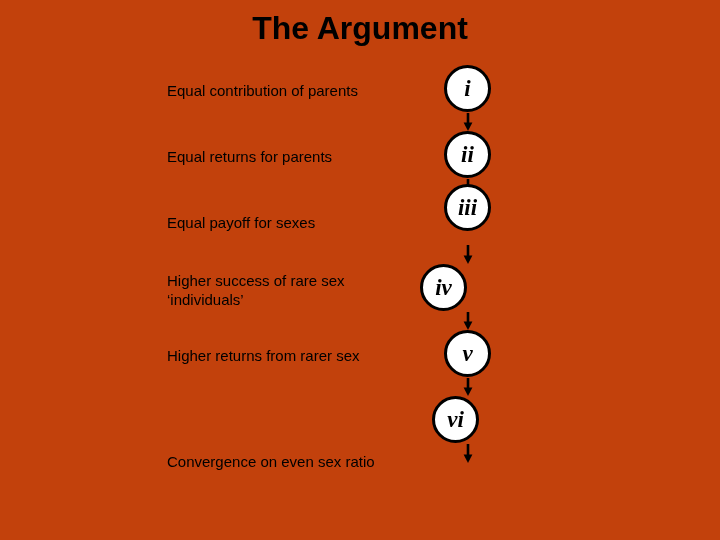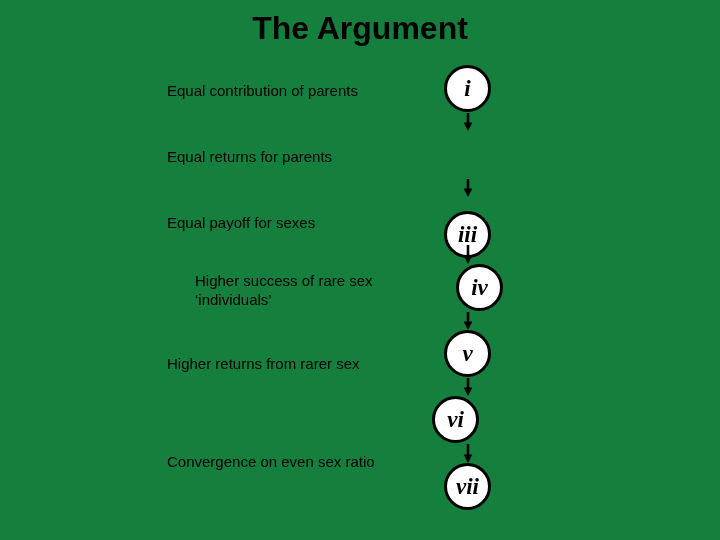--- a/index.html
+++ b/index.html
@@ -10,21 +10,21 @@
     width: 720px;
     height: 540px;
     background: #ffffff;
     font-family: "Liberation Sans", sans-serif;
     overflow: hidden;
   }
   #slide {
     position: relative;
     width: 720px;
     height: 540px;
-    background: #15803d;
+    background: #c2410c;
   }
   #slide-title {
     position: absolute;
     left: 0;
     top: 10px;
     width: 720px;
     text-align: center;
     font-family: "Liberation Sans", sans-serif;
     font-size: 32px;
     font-weight: bold;
@@ -98,54 +98,57 @@
     </div>
 
     <div class="connector" style="left: 458px; top: 113px;">
       <svg class="connector-svg" width="20" height="18" viewBox="0 0 20 18">
         <line x1="10" y1="0" x2="10" y2="13" stroke="#000000" stroke-width="2.6"></line>
         <polygon points="10,18 5.6,9.5 14.4,9.5" fill="#000000"></polygon>
       </svg>
     </div>
 
     <div class="step-label" style="top: 147px;">Equal returns for parents</div>
+    <div class="node" style="left: 444px; top: 131px;">
+      <span class="node-text">ii</span>
+    </div>
 
     <div class="connector" style="left: 458px; top: 179px;">
       <svg class="connector-svg" width="20" height="18" viewBox="0 0 20 18">
         <line x1="10" y1="0" x2="10" y2="13" stroke="#000000" stroke-width="2.6"></line>
         <polygon points="10,18 5.6,9.5 14.4,9.5" fill="#000000"></polygon>
       </svg>
     </div>
 
     <div class="step-label" style="top: 213px;">Equal payoff for sexes</div>
-    <div class="node" style="left: 444px; top: 211px; justify-content: center;">
+    <div class="node" style="left: 444px; top: 184px; justify-content: center;">
       <span class="node-text">iii</span>
     </div>
 
     <div class="connector" style="left: 458px; top: 245px;">
       <svg class="connector-svg" width="20" height="19" viewBox="0 0 20 19">
         <line x1="10" y1="0" x2="10" y2="14" stroke="#000000" stroke-width="2.6"></line>
         <polygon points="10,19 5.6,10.5 14.4,10.5" fill="#000000"></polygon>
       </svg>
     </div>
 
-    <div class="step-label" style="top: 271px; margin-left: 28px;">Higher success of rare sex
+    <div class="step-label" style="top: 271px;">Higher success of rare sex
 ‘individuals’</div>
-    <div class="node" style="left: 456px; top: 264px; text-align: center;">
+    <div class="node" style="left: 420px; top: 264px; text-align: center;">
       <span class="node-text">iv</span>
     </div>
 
     <div class="connector" style="left: 458px; top: 312px;">
       <svg class="connector-svg" width="20" height="18" viewBox="0 0 20 18">
         <line x1="10" y1="0" x2="10" y2="13" stroke="#000000" stroke-width="2.6"></line>
         <polygon points="10,18 5.6,9.5 14.4,9.5" fill="#000000"></polygon>
       </svg>
     </div>
 
-    <div class="step-label" style="top: 346px; margin-top: 8px;">Higher returns from rarer sex</div>
+    <div class="step-label" style="top: 346px;">Higher returns from rarer sex</div>
     <div class="node" style="left: 444px; top: 330px;">
       <span class="node-text">v</span>
     </div>
 
     <div class="connector" style="left: 458px; top: 378px;">
       <svg class="connector-svg" width="20" height="18" viewBox="0 0 20 18">
         <line x1="10" y1="0" x2="10" y2="13" stroke="#000000" stroke-width="2.6"></line>
         <polygon points="10,18 5.6,9.5 14.4,9.5" fill="#000000"></polygon>
       </svg>
     </div>
@@ -155,18 +158,15 @@
     </div>
 
     <div class="connector" style="left: 458px; top: 444px;">
       <svg class="connector-svg" width="20" height="19" viewBox="0 0 20 19">
         <line x1="10" y1="0" x2="10" y2="14" stroke="#000000" stroke-width="2.6"></line>
         <polygon points="10,19 5.6,10.5 14.4,10.5" fill="#000000"></polygon>
       </svg>
     </div>
 
     <div class="step-label" style="top: 452px;">Convergence on even sex ratio</div>
-    <div class="node" style="left: 444px; top: 463px;">
-      <span class="node-text">vii</span>
-    </div>
 
   </div>
 </div>
 
 </body></html>

